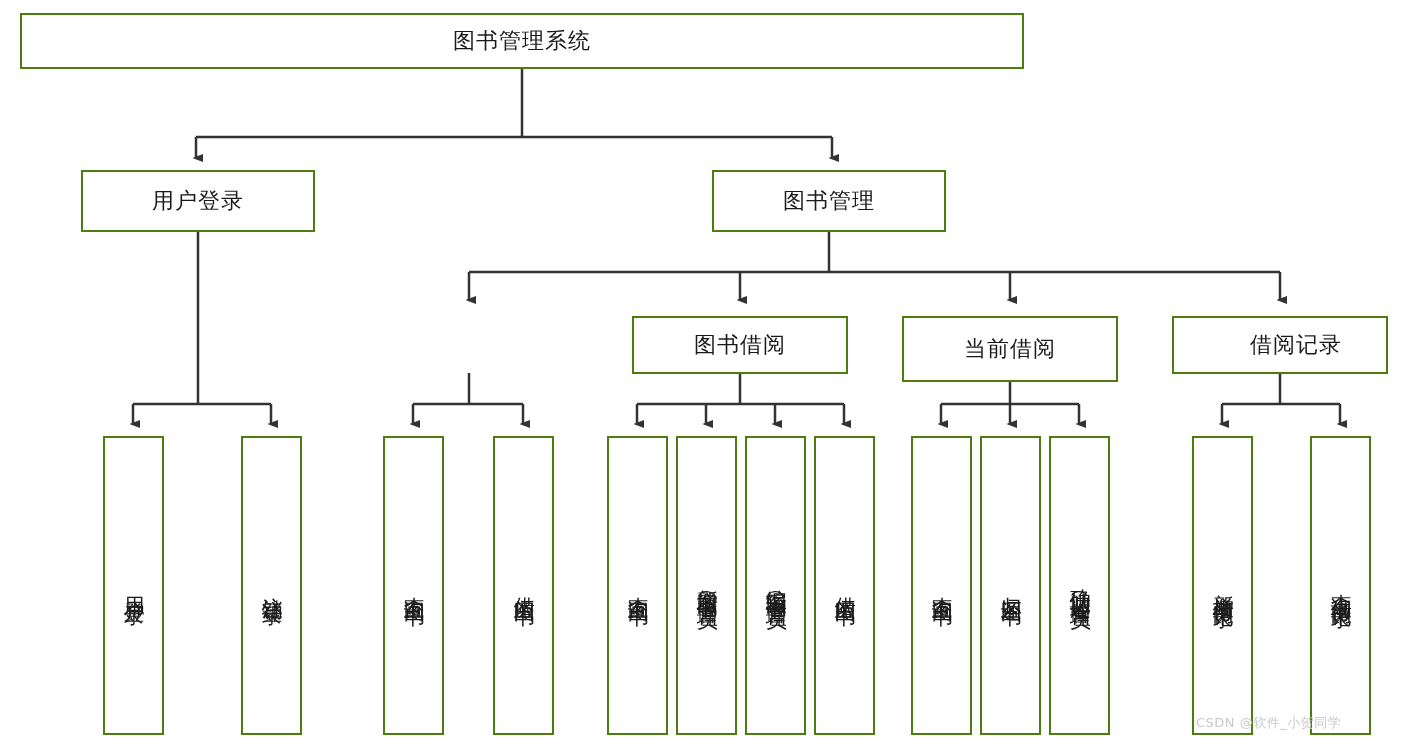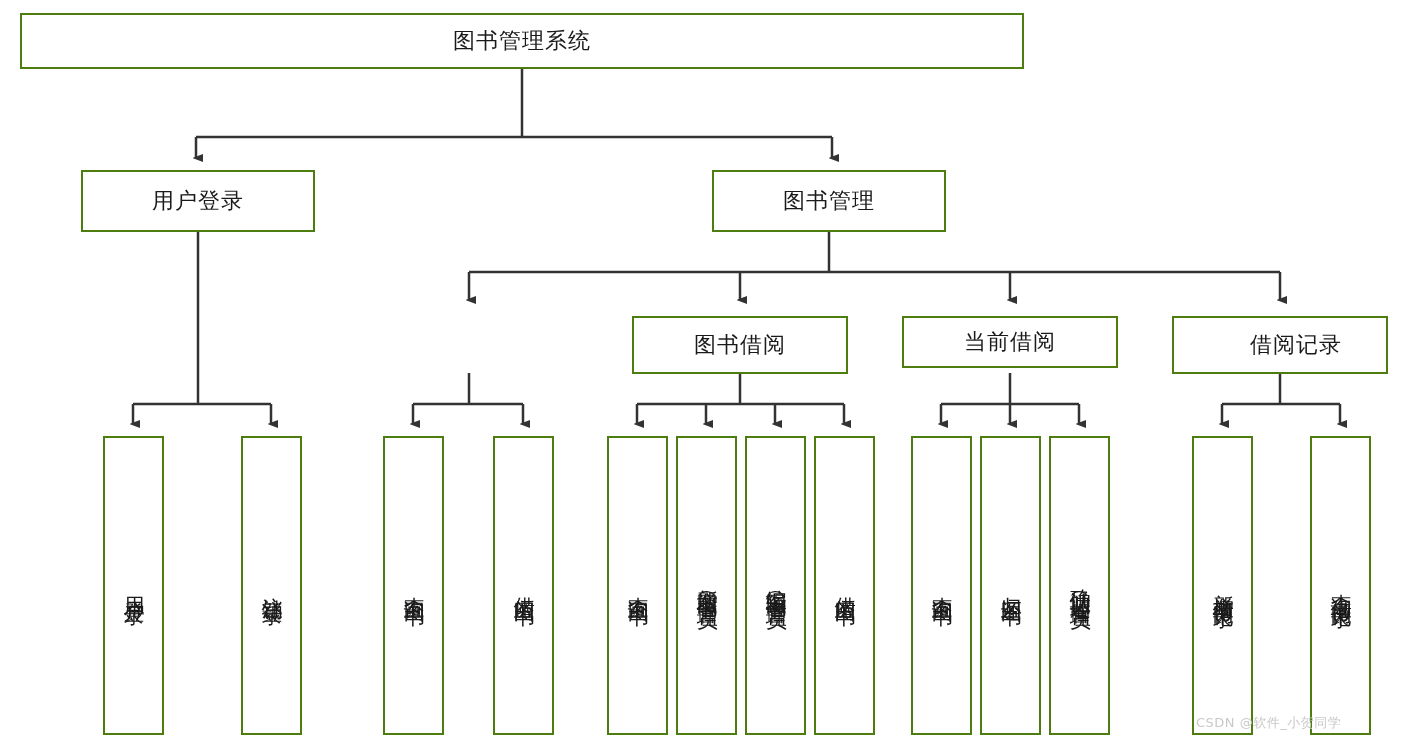--- a/index.html
+++ b/index.html
@@ -128,21 +128,21 @@
   <div class="node horiz" style="left:81px; top:170px; width:234px; height:62px;">
     <span class="node-label">用户登录</span>
   </div>
   <div class="node horiz" style="left:712px; top:170px; width:234px; height:62px;justify-content:center;">
     <span class="node-label">图书管理</span>
   </div>
 
   <div class="node horiz" style="left:632px; top:316px; width:216px; height:58px;">
     <span class="node-label">图书借阅</span>
   </div>
-  <div class="node horiz" style="left:902px; top:316px; width:216px; height:52px;justify-content:center;">
+  <div class="node horiz" style="left:902px; top:316px; width:216px; height:66px;justify-content:center;">
     <span class="node-label">当前借阅</span>
   </div>
   <div class="node horiz" style="left:1172px; top:316px; width:216px; height:58px;padding-left:32px;">
     <span class="node-label">借阅记录</span>
   </div>
 
   <div class="node vert" style="left:103px; top:436px; width:61px; height:299px;">
     <span class="node-label">用户登录</span>
   </div>
   <div class="node vert" style="left:241px; top:436px; width:61px; height:299px;">

